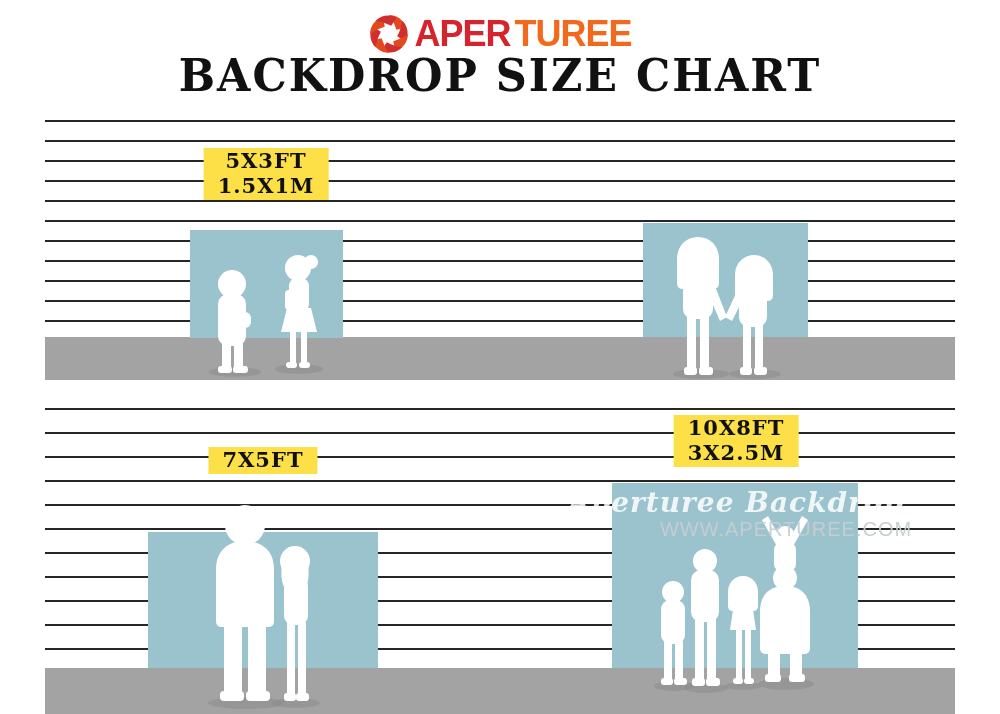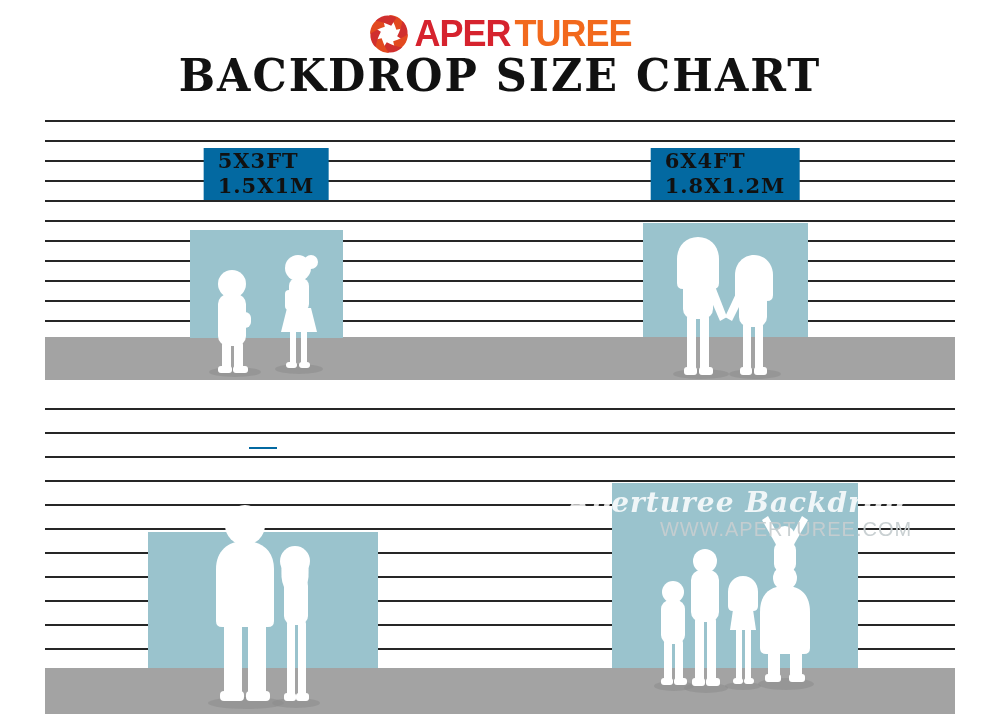--- a/index.html
+++ b/index.html
@@ -48,21 +48,21 @@
   .floor-2{top:668px;height:46px;}
   
   .backdrop{position:absolute;background:#9ac3cd;}
   .bd-5x3{left:190px;top:230px;width:153px;height:108px;}
   .bd-6x4{left:643px;top:223px;width:165px;height:114px;}
   .bd-7x5{left:148px;top:532px;width:230px;height:136px;}
   .bd-10x8{left:612px;top:483px;width:246px;height:185px;}
   
   .size-label{
     position:absolute;transform:translateX(-50%);
-    background:#0369a1;padding:1px 14px;
+    background:#fde047;padding:1px 14px;text-align:center;
     font-family:"DejaVu Serif",serif;font-weight:bold;color:#111;
     font-size:21px;line-height:1.18;letter-spacing:1px;white-space:nowrap;
     z-index:5;
   }
   .lbl-1{left:266px;top:148px;}
   .lbl-2{left:725px;top:148px;}
   .lbl-3{left:263px;top:447px;}
   .lbl-4{left:736px;top:415px;}
   
   .scene{position:absolute;z-index:3;}
@@ -238,20 +238,21 @@
     </svg>
   </div>
 
   <div class="wm-script">Aperturee Backdrop</div>
   <div class="wm-url">WWW.APERTUREE.COM</div>
 
   <div class="size-label lbl-1">
     <span style="display:block">5X3FT</span>
     <span style="display:block">1.5X1M</span>
   </div>
-  <div class="size-label lbl-2">
-    <span style="display:block">6X4FT</span>
-    <span style="display:block">1.8X1.2M</span>
-  </div>
   <div class="size-label lbl-3">
+    <span style="display:block">7X5FT</span>
+  </div>
+  <div class="size-label lbl-4">
+    <span style="display:block">10X8FT</span>
+    <span style="display:block">3X2.5M</span>
   </div>
 
 </div>
 
 </body></html>

